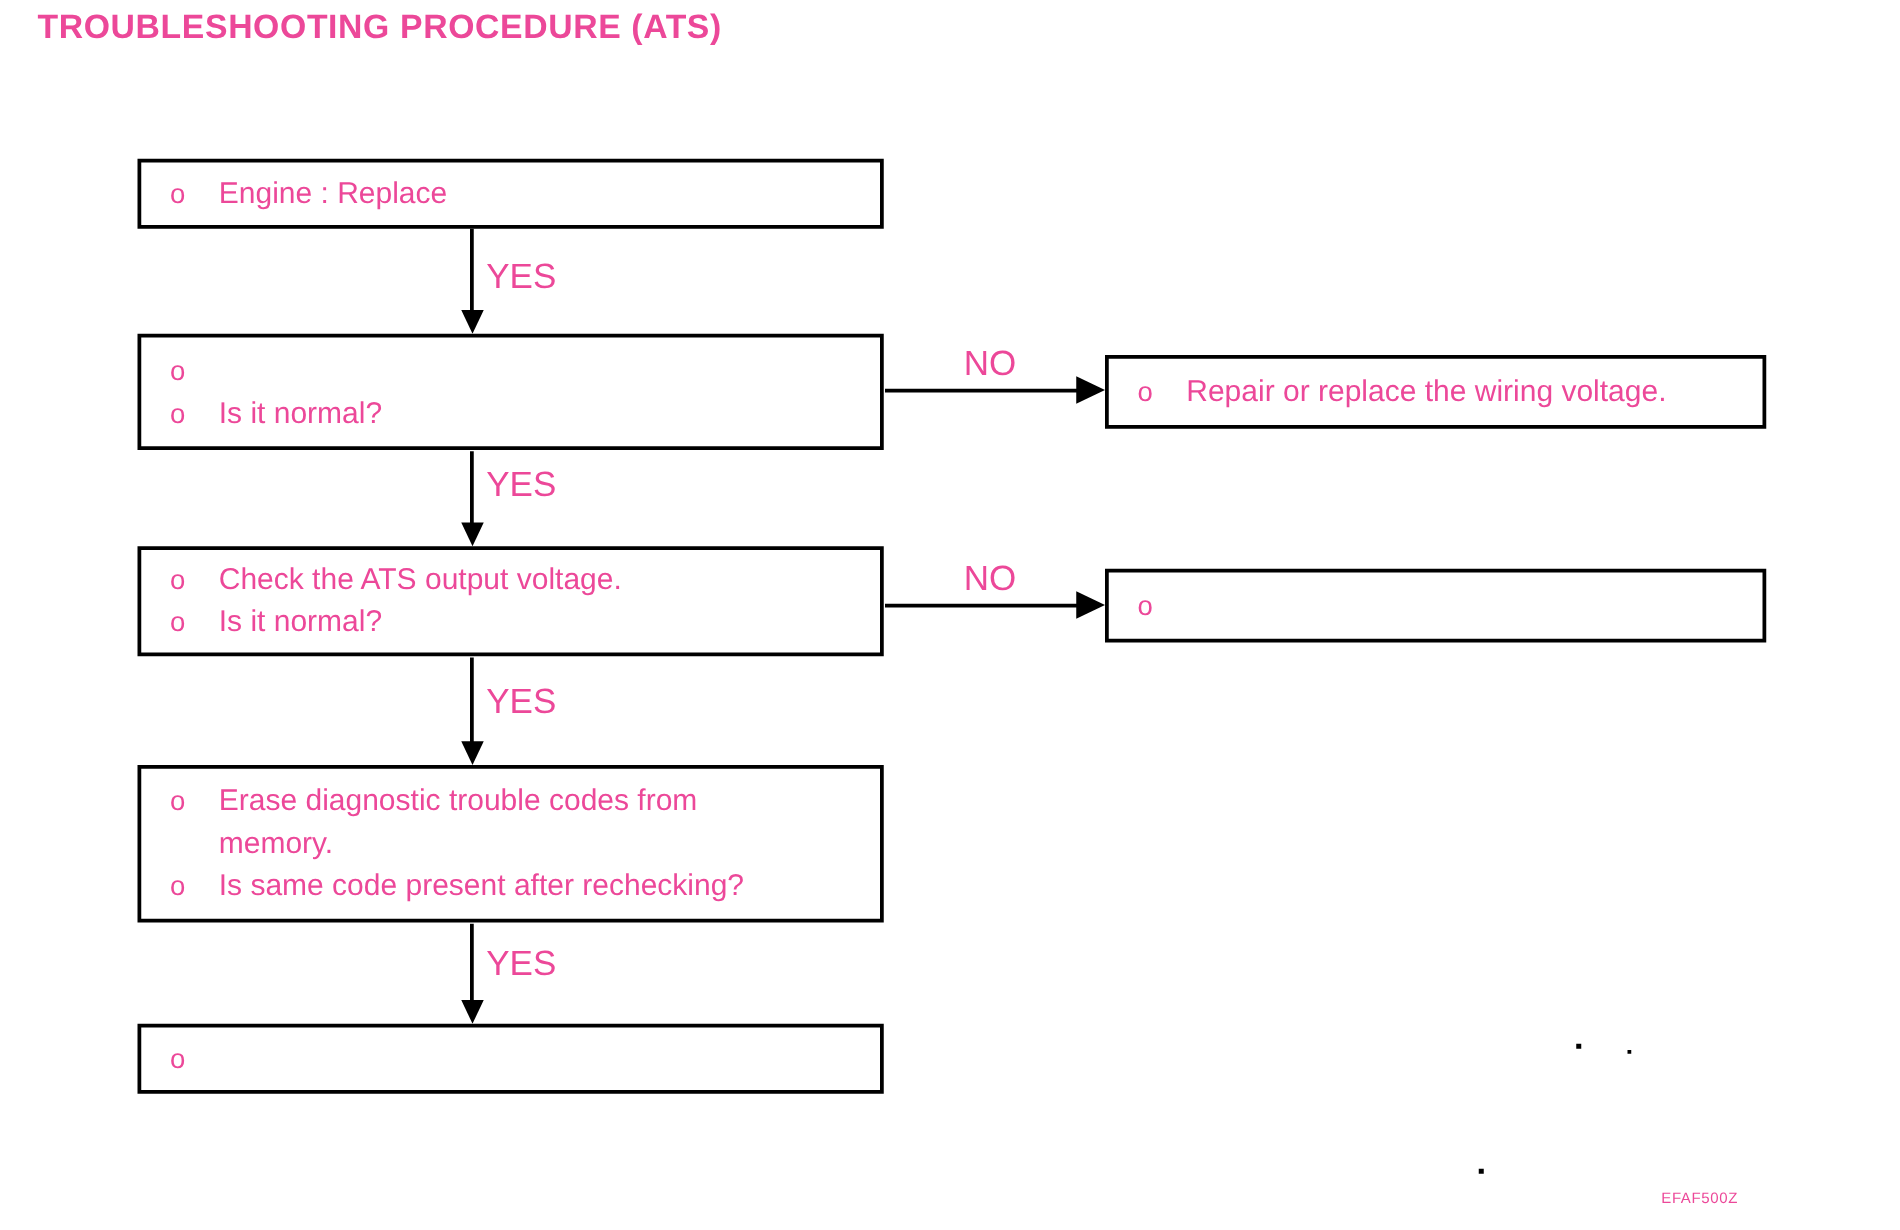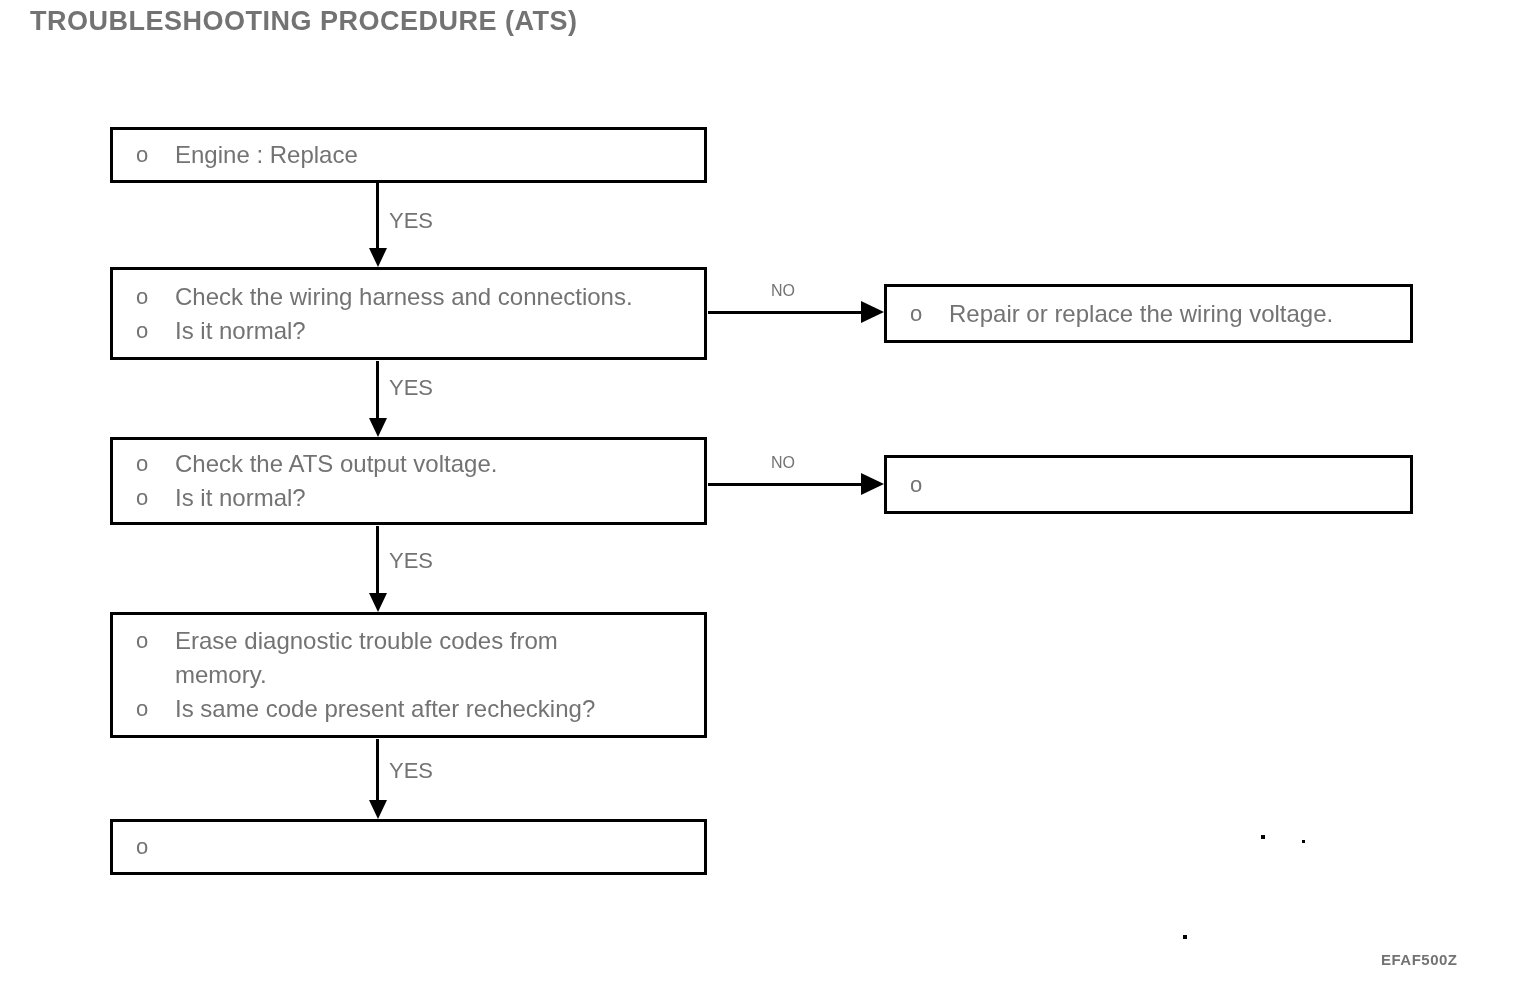--- a/index.html
+++ b/index.html
@@ -2,21 +2,21 @@
 <html><head>
 <meta charset="utf-8">
 <style>
   html, body { margin: 0; padding: 0; background: #fff; }
   .page {
     position: relative;
     width: 1520px;
     height: 984px;
     background: #ffffff;
     font-family: "Liberation Sans", sans-serif;
-    color: #737373;
+    color: #ec4899;
     overflow: hidden;
   }
   .title {
     position: absolute;
     left: 30px;
     top: 6px;
     font-size: 27px;
     font-weight: bold;
     letter-spacing: 0.5px;
     white-space: nowrap;
@@ -61,49 +61,49 @@
     border-left: 9px solid transparent;
     border-right: 9px solid transparent;
     border-top: 19px solid #000;
   }
   #v1h { top: 248px; }
   #v2h { top: 418px; }
   #v3h { top: 593px; }
   #v4h { top: 800px; }
   .yes-label {
     position: absolute; left: 389px;
-    font-size: 22px; line-height: 28px; white-space: nowrap;
+    font-size: 28px; line-height: 28px; white-space: nowrap;
   }
   #yes1 { top: 207px; }
   #yes2 { top: 374px; }
   #yes3 { top: 547px; }
   #yes4 { top: 757px; }
 
   
   .hline { position: absolute; left: 708px; width: 156px; height: 3px; background: #000; }
   #h1 { top: 311px; }
   #h2 { top: 483px; }
   .hhead {
     position: absolute; left: 861px; width: 0; height: 0;
     border-top: 11px solid transparent;
     border-bottom: 11px solid transparent;
     border-left: 23px solid #000;
   }
   #h1h { top: 301px; }
   #h2h { top: 473px; }
   .no-label {
     position: absolute; left: 771px;
-    font-size: 16px; line-height: 28px; white-space: nowrap;
+    font-size: 28px; line-height: 28px; white-space: nowrap;
   }
   #no1 { top: 277px; }
   #no2 { top: 449px; }
 
   .figure-code {
-    position: absolute; left: 1381px; top: 951px;
-    font-size: 15px; font-weight: bold; letter-spacing: 0.5px;
+    position: absolute; left: 1329px; top: 951px;
+    font-size: 12px; font-weight: normal; letter-spacing: 0.5px;
   }
   .speck { position: absolute; background: #000; }
   #s1 { left: 1261px; top: 835px; width: 4px; height: 4px; }
   #s2 { left: 1302px; top: 840px; width: 3px; height: 3px; }
   #s3 { left: 1183px; top: 935px; width: 4px; height: 4px; }
 </style>
 </head>
 <body>
 
 <div class="page">
@@ -117,21 +117,20 @@
     </div>
   </div>
 
   <div class="vline" id="v1"></div>
   <div class="vhead" id="v1h"></div>
   <div class="yes-label" id="yes1">YES</div>
 
   <div class="box" id="b2">
     <div class="row">
       <span class="bullet">o</span>
-      <span class="text">Check the wiring harness and connections.</span>
     </div>
     <div class="row">
       <span class="bullet">o</span>
       <span class="text">Is it normal?</span>
     </div>
   </div>
 
   <div class="no-label" id="no1">NO</div>
   <div class="hline" id="h1"></div>
   <div class="hhead" id="h1h"></div>

